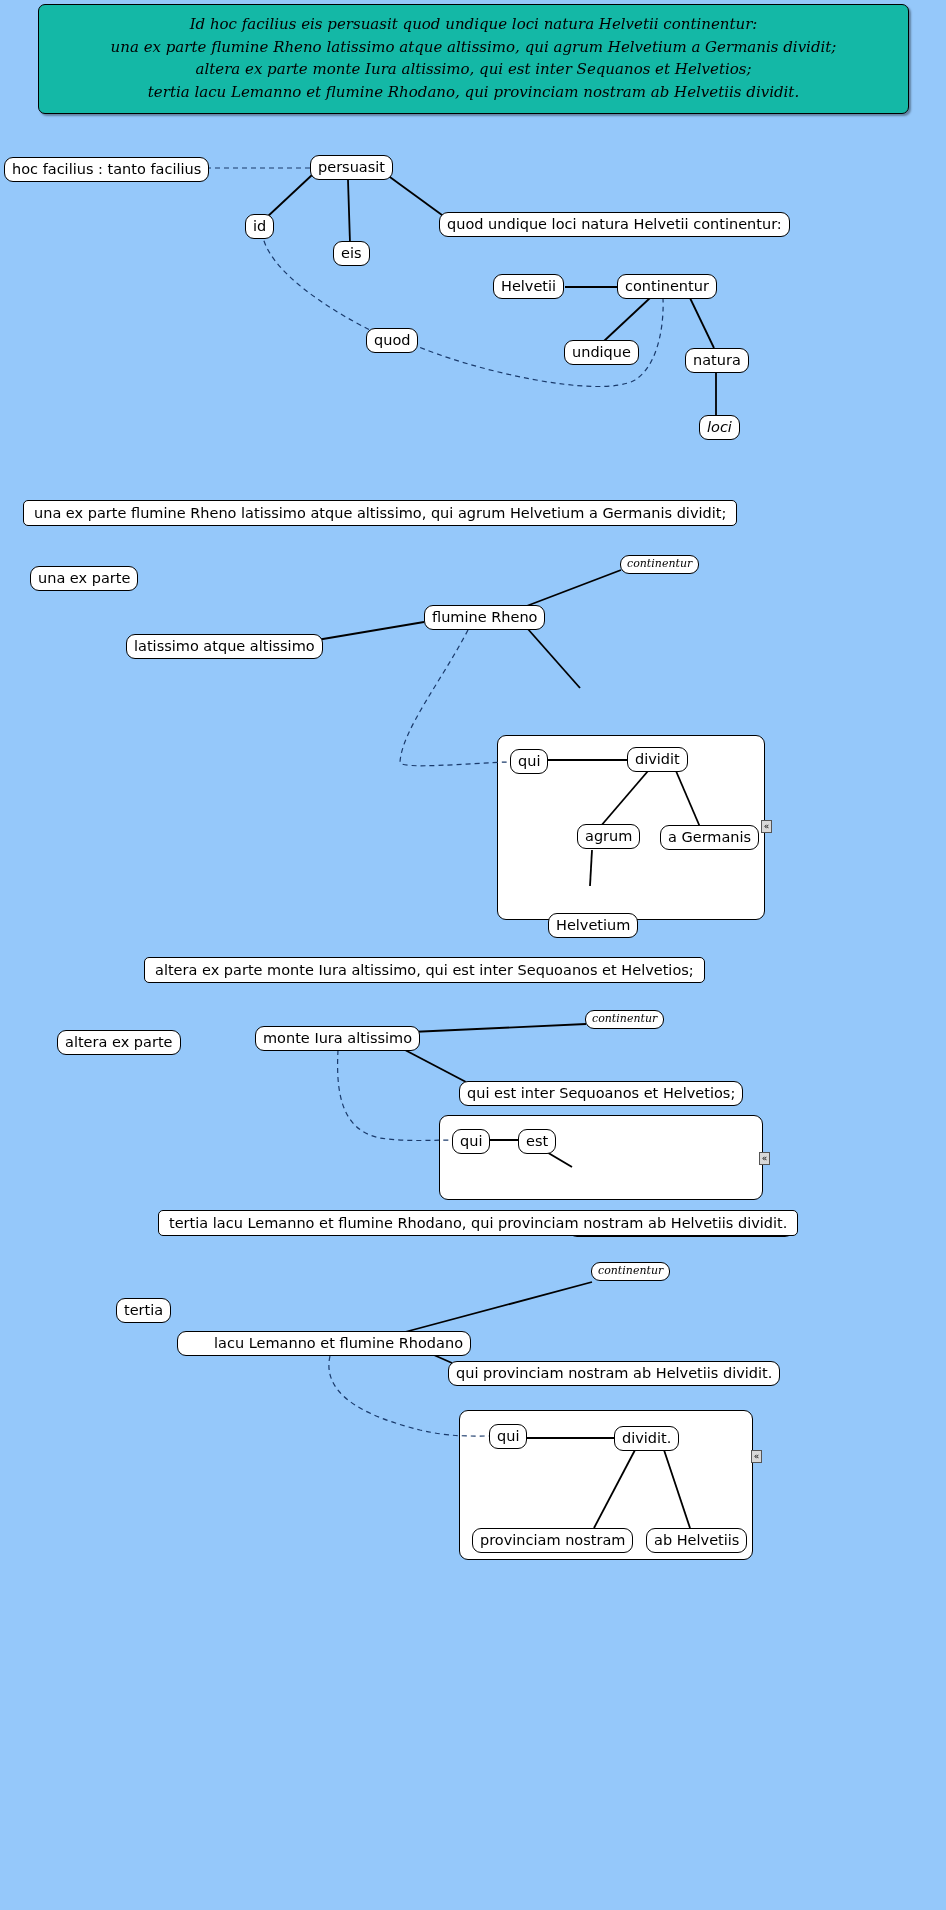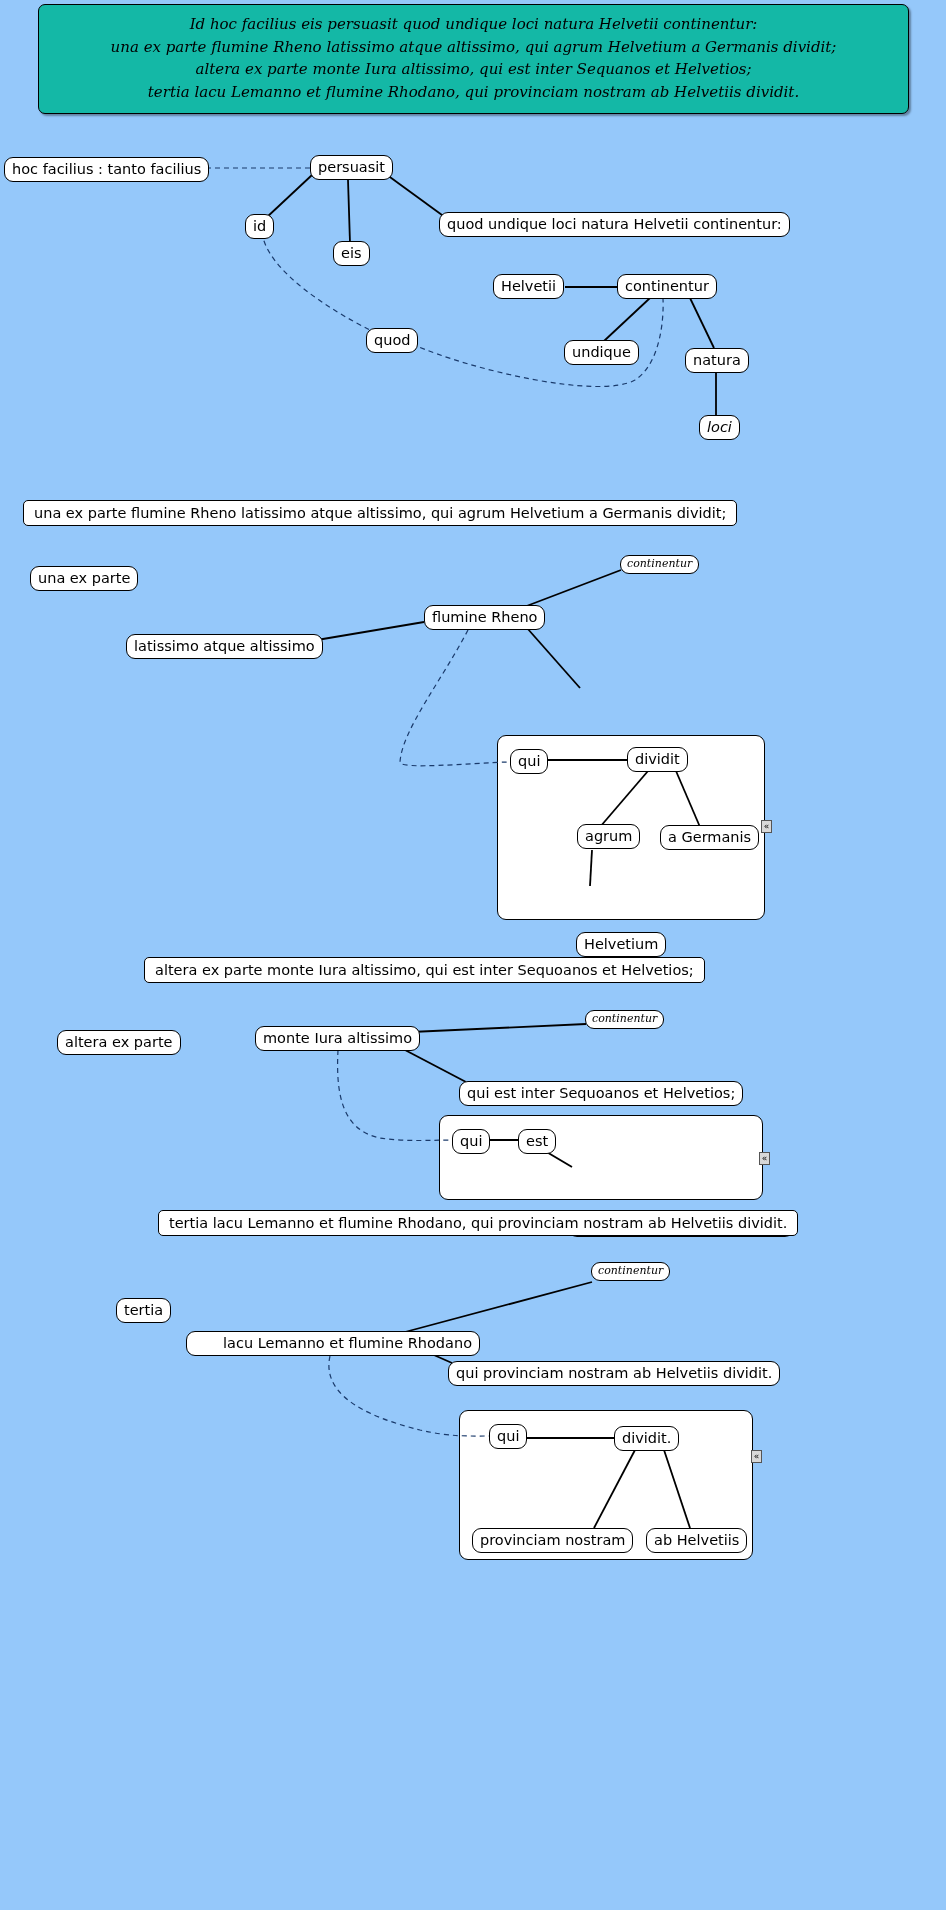--- a/index.html
+++ b/index.html
@@ -150,37 +150,37 @@
 
   <div class="sentence" style="left:23px;top:500px;">una ex parte flumine Rheno latissimo atque altissimo, qui agrum Helvetium a Germanis dividit;</div>
   <div class="node" style="left:30px;top:566px;">una ex parte</div>
   <div class="node small" style="left:620px;top:555px;">continentur</div>
   <div class="node" style="left:424px;top:605px;">flumine Rheno</div>
   <div class="node" style="left:126px;top:634px;">latissimo atque altissimo</div>
   <div class="node" style="left:510px;top:749px;">qui</div>
   <div class="node" style="left:627px;top:747px;">dividit</div>
   <div class="node" style="left:563px;top:824px;margin-left:14px;">agrum</div>
   <div class="node" style="left:660px;top:825px;">a Germanis</div>
-  <div class="node" style="left:548px;top:932px;margin-left:28px;">Helvetium</div>
+  <div class="node" style="left:548px;top:913px;">Helvetium</div>
   <div class="scrollmark" style="left:761px;top:820px;">«</div>
 
   <div class="sentence" style="left:144px;top:957px;">altera ex parte monte Iura altissimo, qui est inter Sequoanos et Helvetios;</div>
   <div class="node" style="left:57px;top:1030px;">altera ex parte</div>
   <div class="node small" style="left:585px;top:1010px;">continentur</div>
   <div class="node" style="left:255px;top:1026px;">monte Iura altissimo</div>
   <div class="node" style="left:459px;top:1081px;">qui est inter Sequoanos et Helvetios;</div>
   <div class="node" style="left:452px;top:1129px;">qui</div>
   <div class="node" style="left:518px;top:1129px;">est</div>
   <div class="node" style="left:568px;top:1212px;">inter Sequoanos et Helvetios</div>
   <div class="scrollmark" style="left:759px;top:1152px;">«</div>
 
   <div class="sentence" style="left:158px;top:1210px;">tertia lacu Lemanno et flumine Rhodano, qui provinciam nostram ab Helvetiis dividit.</div>
   <div class="node" style="left:116px;top:1298px;">tertia</div>
   <div class="node small" style="left:591px;top:1262px;">continentur</div>
-  <div class="node" style="left:186px;top:1331px;padding-left:36px;">lacu Lemanno et flumine Rhodano</div>
+  <div class="node" style="left:177px;top:1331px;padding-left:36px;">lacu Lemanno et flumine Rhodano</div>
   <div class="node" style="left:448px;top:1361px;">qui provinciam nostram ab Helvetiis dividit.</div>
   <div class="node" style="left:489px;top:1424px;">qui</div>
   <div class="node" style="left:614px;top:1426px;">dividit.</div>
   <div class="node" style="left:472px;top:1528px;">provinciam nostram</div>
   <div class="node" style="left:646px;top:1528px;">ab Helvetiis</div>
   <div class="scrollmark" style="left:751px;top:1450px;">«</div>
 
 </div>
 
 </body></html>

